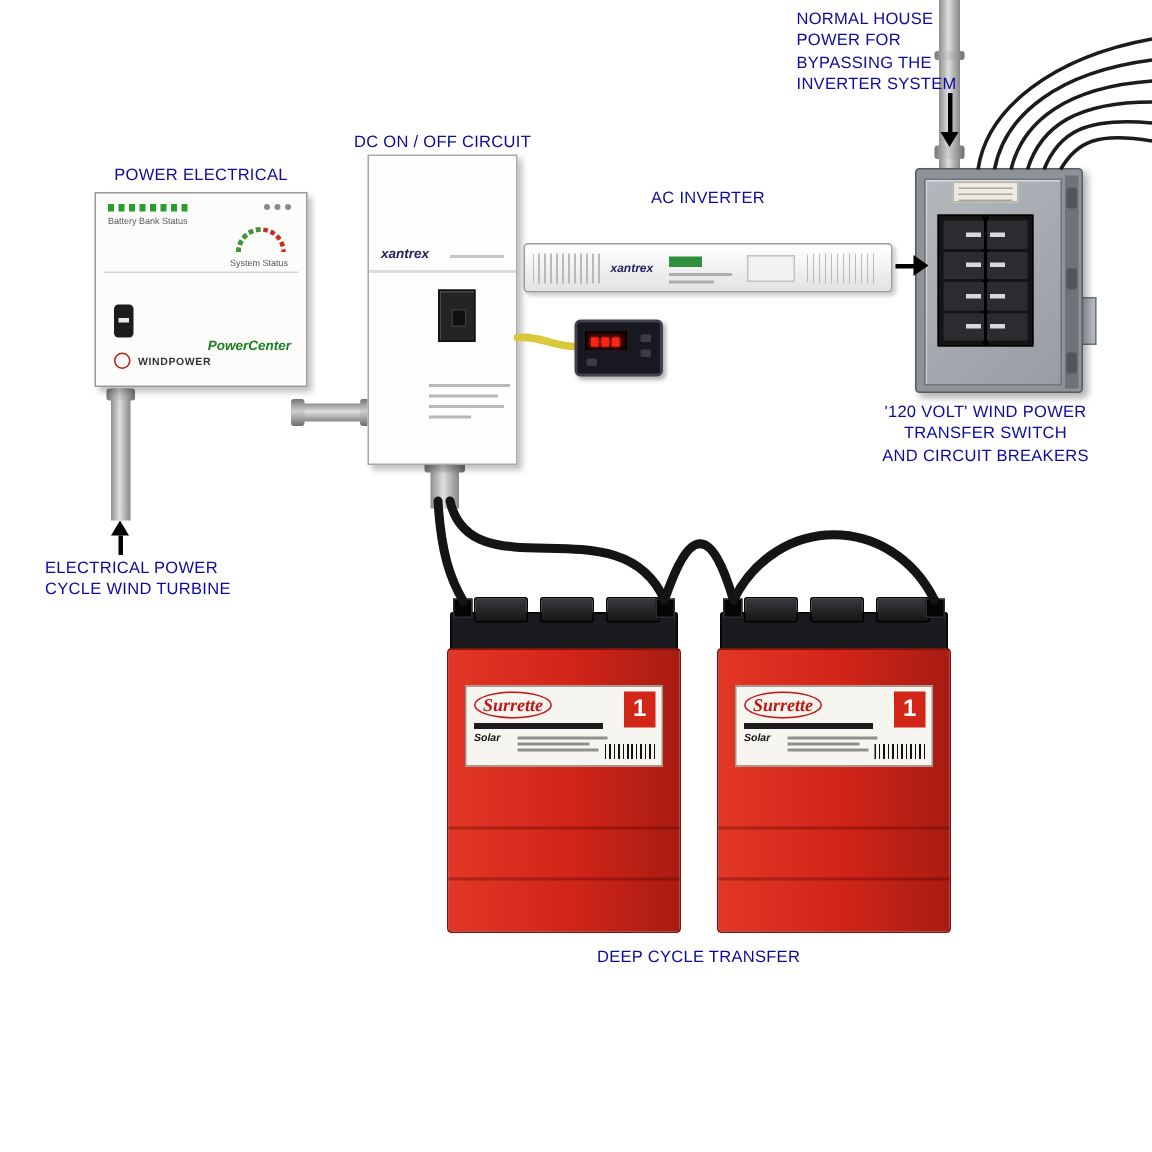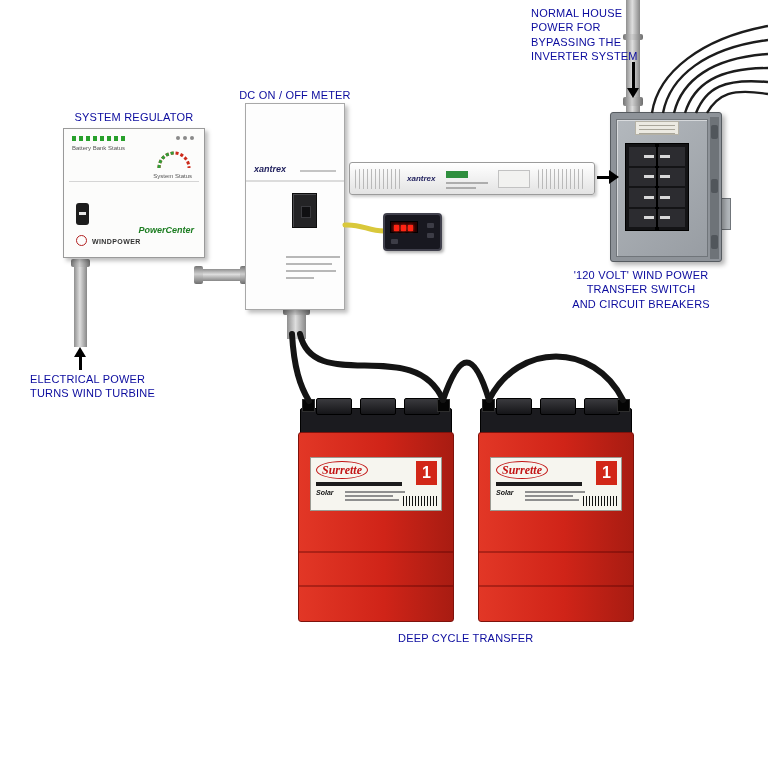--- a/index.html
+++ b/index.html
@@ -146,31 +146,32 @@
                      border-left:10px solid #000; }
 
   
   .wires { position:absolute; left:0; top:0; z-index:30; pointer-events:none; }
 </style>
 </head>
 <body>
 
 <div id="stage">
 
-  <div class="lbl center" style="left:63px; top:110px; width:142px;">SYSTEM REGULATOR</div>
-  <div class="lbl center" style="left:230px; top:88px; width:130px;">DC ON / OFF METER</div>
+  <div class="lbl center" style="left:63px; top:110px; width:142px;">POWER ELECTRICAL</div>
+  <div class="lbl center" style="left:230px; top:88px; width:130px;">DC ON / OFF CIRCUIT</div>
+  <div class="lbl center" style="left:349px; top:125px; width:246px;">AC INVERTER</div>
   <div class="lbl" style="left:531px; top:6px;">NORMAL HOUSE
 POWER  FOR
 BYPASSING THE
 INVERTER SYSTEM</div>
-  <div class="lbl center" style="left:568px; top:268px; width:146px;">'120 VOLT' WIND POWER
+  <div class="lbl center" style="left:584px; top:268px; width:146px;">'120 VOLT' WIND POWER
 TRANSFER SWITCH
 AND CIRCUIT BREAKERS</div>
   <div class="lbl" style="left:30px; top:372px;">ELECTRICAL POWER
-TURNS WIND TURBINE</div>
+CYCLE WIND TURBINE</div>
   <div class="lbl" style="left:398px; top:631px;">DEEP CYCLE TRANSFER</div>
 
   <div class="regulator">
     <div class="reg-leds">
       <span></span>
         <span></span>
         <span></span>
         <span></span>
         <span></span>
         <span></span>

